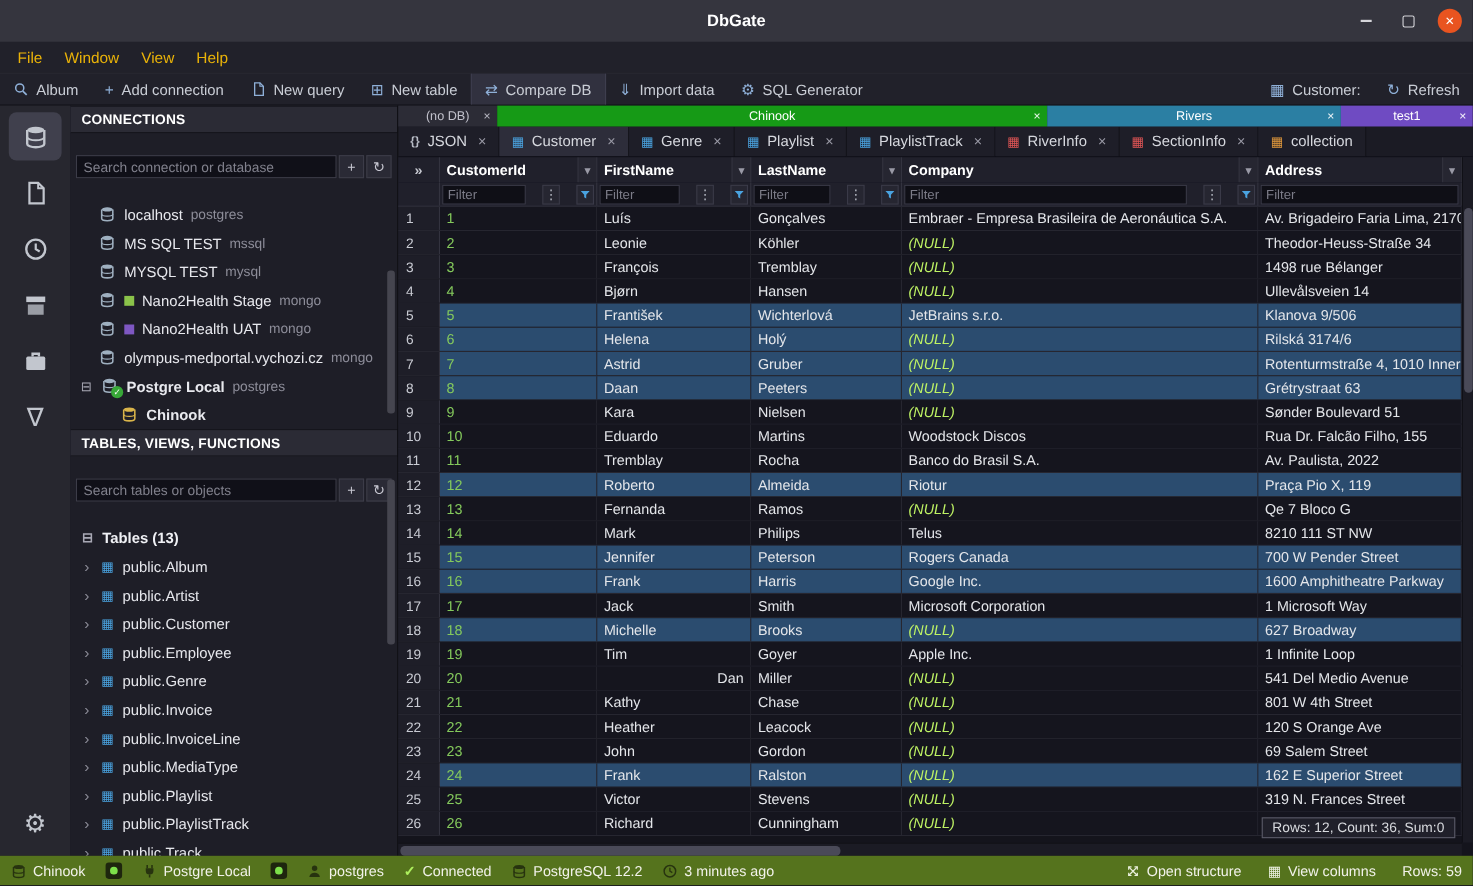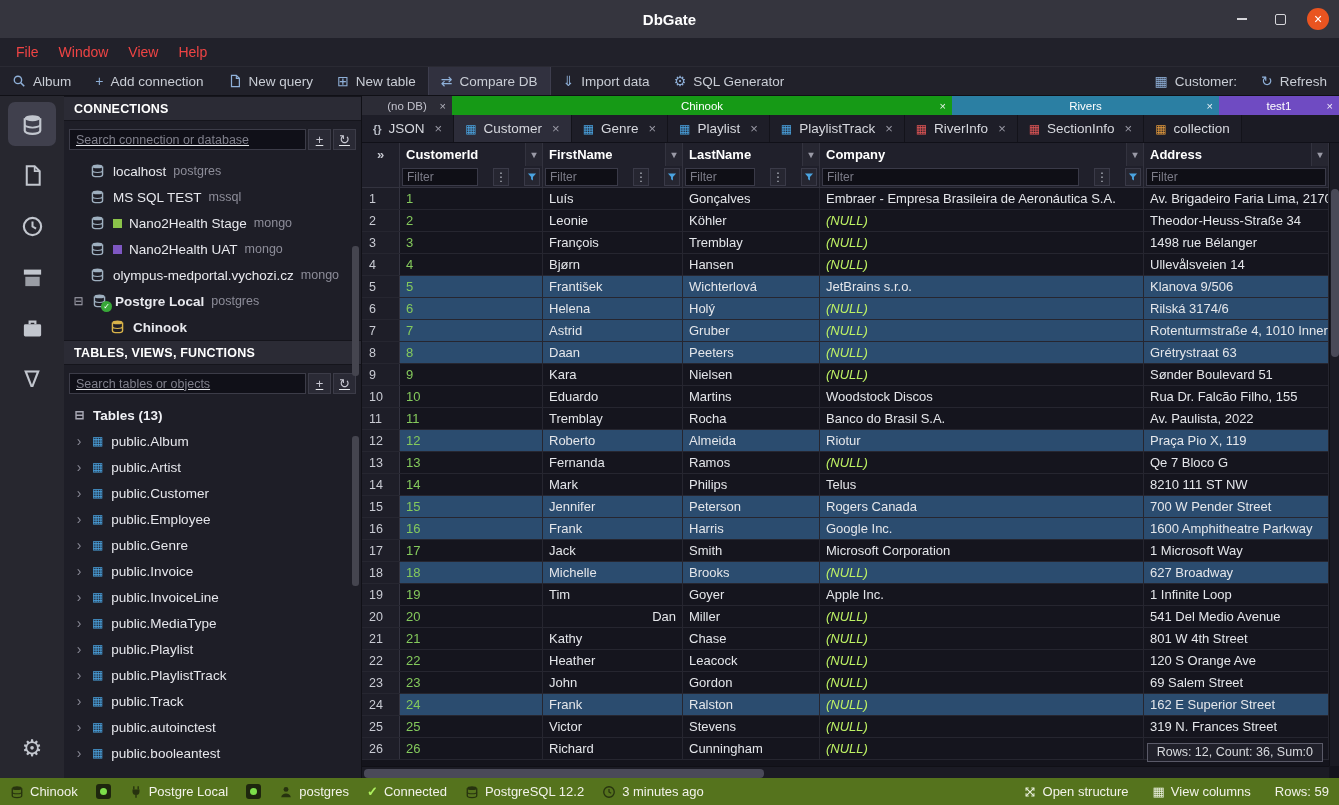--- a/index.html
+++ b/index.html
@@ -10,21 +10,21 @@
   
   .titlebar{height:38px;background:#35353e;position:relative;display:flex;align-items:center;}
   .title{position:absolute;left:0;right:0;text-align:center;font-weight:bold;font-size:15px;color:#fff;}
   .wcontrols{position:absolute;right:10px;top:0;height:100%;display:flex;align-items:center;gap:16px;z-index:2;}
   .wbtn{width:22px;height:22px;display:flex;align-items:center;justify-content:center;color:#d6d6da;}
   .wbtn.min::before{content:"";width:10px;height:2px;background:#d6d6da;}
   .wbtn.max::before{content:"";width:9px;height:9px;border:1.5px solid #d6d6da;border-radius:2px;}
   .wbtn.close{background:#E95420;border-radius:50%;color:#fff;font-size:14px;line-height:1;}
 
   
-  .menubar{height:28px;background:#21212a;display:flex;align-items:flex-end;padding:0 6px;font-size:14px;color:#ef4444;}
+  .menubar{height:28px;background:#21212a;display:flex;align-items:flex-end;padding:0 6px;font-size:14px;color:#eab308;}
   .menuitem{padding:0 10px;height:100%;display:flex;align-items:center;}
 
   
   .toolbar{height:30px;background:#21212a;border-top:1px solid #2a2a33;border-bottom:1px solid #101016;display:flex;align-items:stretch;color:#c9cdd5;font-size:13.5px;}
   .tbitem{display:flex;align-items:center;gap:7px;padding:0 12px;}
   .tbitem .icon{color:#8fb0d8;font-size:14px;display:flex;align-items:center;}
   .tbitem .icon svg{width:14px;height:14px;}
   .tbitem.active{background:#31313f;border-left:1px solid #3e3e4e;border-right:1px solid #3e3e4e;}
   .tbright{margin-left:auto;display:flex;}
 
@@ -34,21 +34,21 @@
   
   .strip{width:64px;background:#27272f;display:flex;flex-direction:column;align-items:center;padding-top:6px;gap:7px;position:relative;flex:none;}
   .stripbtn{width:48px;height:44px;display:flex;align-items:center;justify-content:center;color:#c2c6ce;border-radius:7px;font-size:23px;}
   .stripbtn.active{background:#40404d;}
   .stripbtn svg{width:23px;height:23px;}
   .stripbottom{position:absolute;bottom:8px;}
 
   
   .panel{width:298px;background:#1e1e27;border-right:1px solid #101016;display:flex;flex-direction:column;position:relative;overflow:hidden;flex:none;}
   .sechead{height:25px;background:#2b2b35;display:flex;align-items:center;padding:0 10px;font-weight:bold;font-size:12.5px;color:#fff;border-bottom:1px solid #15151c;border-top:1px solid #15151c;flex:none;letter-spacing:.2px;}
-  .searchrow{display:flex;align-items:flex-end;padding:8px 5px;gap:2px;flex:none;text-decoration:underline;}
+  .searchrow{display:flex;align-items:flex-end;padding:20px 5px;gap:2px;flex:none;}
   .psearch{flex:1;min-width:0;height:21px;background:#101018;border:1px solid #3c3c48;color:#d0d0d8;font-size:12.5px;padding:0 6px;font-family:inherit;outline:none;}
   .psearch::placeholder{color:#80808c;}
   .sbtn{width:23px;height:21px;background:#2a2a35;border:1px solid #3c3c48;display:flex;align-items:center;justify-content:center;color:#c8c8d2;font-size:13px;flex:none;}
   .citem{height:26px;display:flex;align-items:center;padding-left:26px;gap:7px;font-size:13.5px;color:#e8e9ee;flex:none;white-space:nowrap;overflow:hidden;}
   .citem.expd{padding-left:8px;}
   .citem.child{padding-left:46px;}
   .citem.bold .cname{font-weight:bold;}
   .expicon{color:#a8a8b4;font-size:12px;width:13px;display:inline-flex;justify-content:center;}
   .dbiconwrap{position:relative;width:16px;height:16px;display:inline-flex;flex:none;}
   .dbicon{color:#9fb0c0;display:inline-flex;}
@@ -266,20 +266,33 @@
           <div class="citem">
             <span class="dbiconwrap">
               <span class="dbicon">
                 <svg viewBox="0 0 16 16">
                   <ellipse cx="8" cy="3.6" rx="5.4" ry="2.1" fill="currentColor"></ellipse>
                   <path d="M2.6 3.6v8.8c0 1.16 2.42 2.1 5.4 2.1s5.4-.94 5.4-2.1V3.6" fill="none" stroke="currentColor" stroke-width="1.5"></path>
                   <path d="M2.6 8c0 1.16 2.42 2.1 5.4 2.1S13.4 9.16 13.4 8" fill="none" stroke="currentColor" stroke-width="1.2"></path>
                 </svg>
               </span>
             </span>
+            <span class="cname">MYSQL TEST</span>
+            <span class="engine">mysql</span>
+          </div>
+          <div class="citem">
+            <span class="dbiconwrap">
+              <span class="dbicon">
+                <svg viewBox="0 0 16 16">
+                  <ellipse cx="8" cy="3.6" rx="5.4" ry="2.1" fill="currentColor"></ellipse>
+                  <path d="M2.6 3.6v8.8c0 1.16 2.42 2.1 5.4 2.1s5.4-.94 5.4-2.1V3.6" fill="none" stroke="currentColor" stroke-width="1.5"></path>
+                  <path d="M2.6 8c0 1.16 2.42 2.1 5.4 2.1S13.4 9.16 13.4 8" fill="none" stroke="currentColor" stroke-width="1.2"></path>
+                </svg>
+              </span>
+            </span>
             <span class="chip" style="background: rgb(139, 195, 74);"></span>
             <span class="cname">Nano2Health Stage</span>
             <span class="engine">mongo</span>
           </div>
           <div class="citem">
             <span class="dbiconwrap">
               <span class="dbicon">
                 <svg viewBox="0 0 16 16">
                   <ellipse cx="8" cy="3.6" rx="5.4" ry="2.1" fill="currentColor"></ellipse>
                   <path d="M2.6 3.6v8.8c0 1.16 2.42 2.1 5.4 2.1s5.4-.94 5.4-2.1V3.6" fill="none" stroke="currentColor" stroke-width="1.5"></path>

